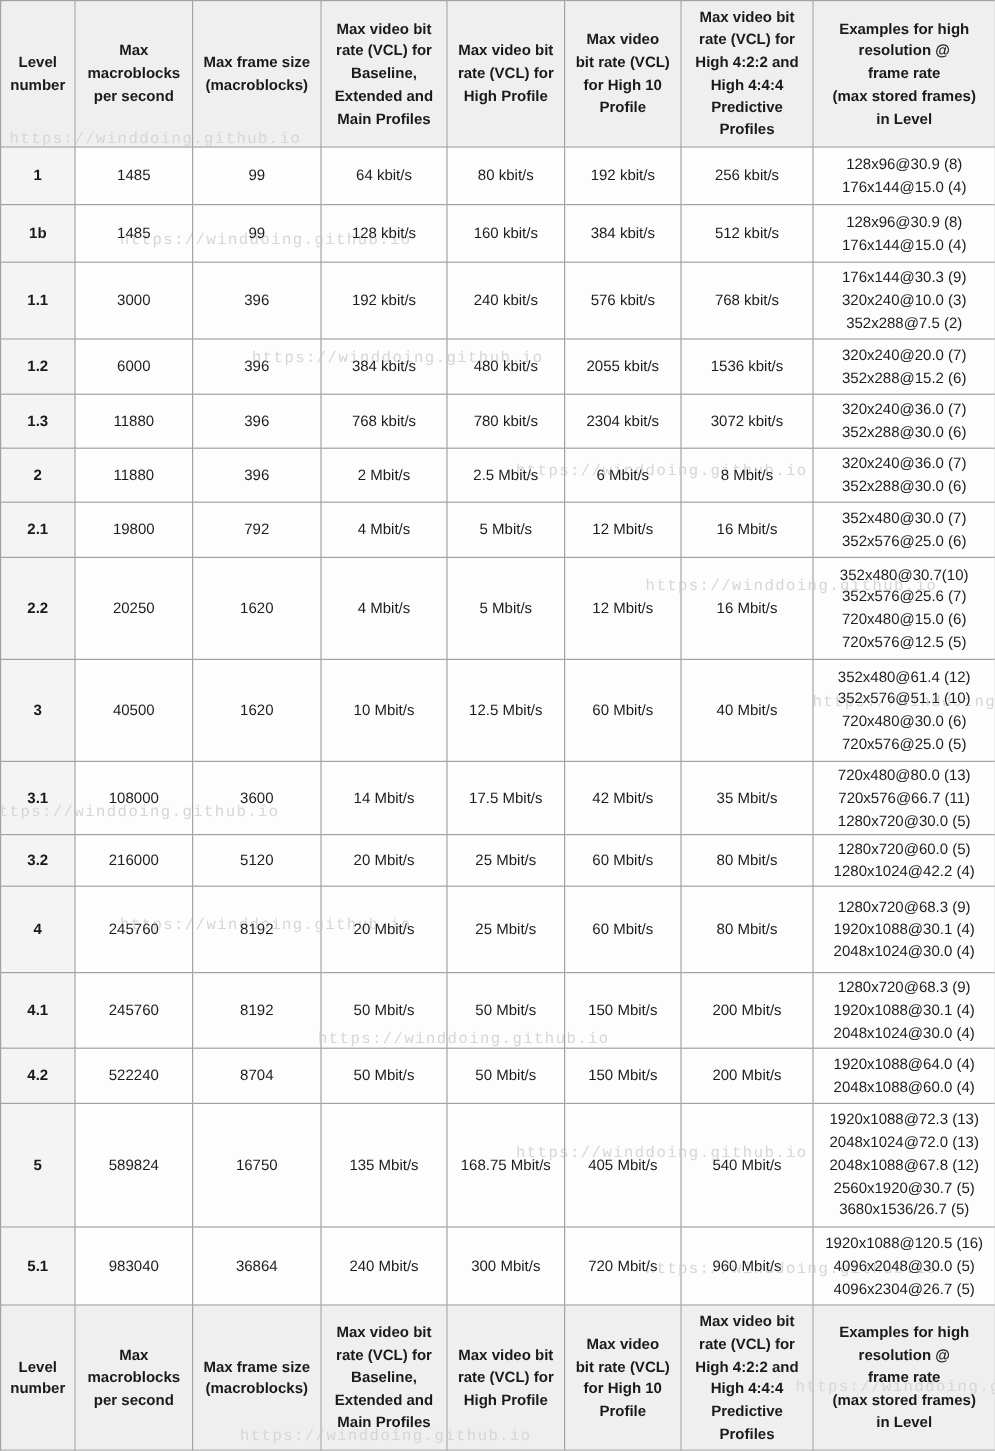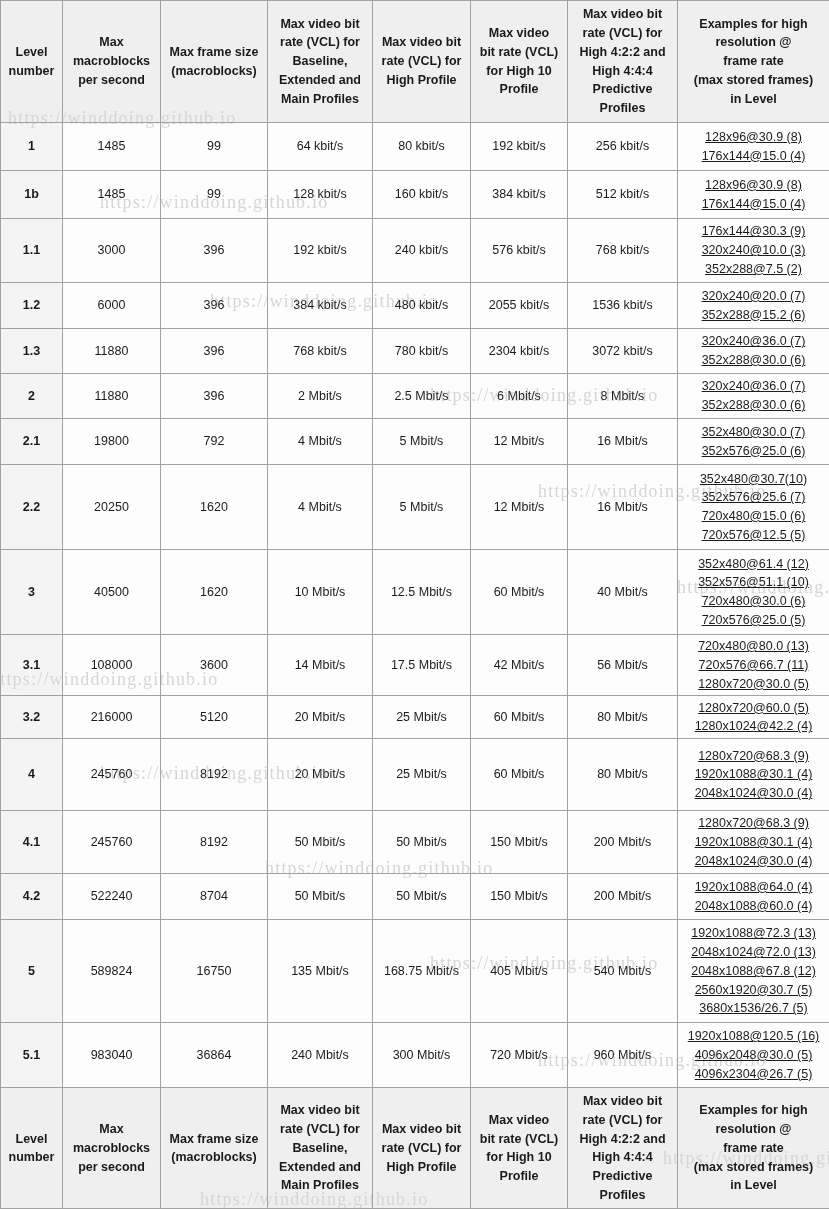--- a/index.html
+++ b/index.html
@@ -16,24 +16,24 @@
     padding:2px 4px;box-sizing:border-box;overflow:hidden;
   }
   th{
     background:#efefef;font-weight:bold;font-size:12.5px;line-height:1.5;
     white-space:pre-line;color:#1a1a1a;
   }
   td{
     background:#fdfdfd;font-size:12.5px;color:#1c1c1c;line-height:1.5;
   }
   td.lvl{background:#f4f4f4;font-weight:bold;color:#1a1a1a;}
-  td.ex{white-space:pre-line;text-decoration:underline;}
+  td.ex{white-space:pre-line;}
   .wm{
     position:absolute;z-index:2;pointer-events:none;
-    font-family:Liberation Serif, serif;font-size:18px;
+    font-family:Liberation Mono, monospace;font-size:13px;
     letter-spacing:1.2px;white-space:nowrap;mix-blend-mode:darken;
   }
 </style>
 </head>
 <body>
 
 <table>
   <colgroup id="cols">
       <col style="width: 62px;">
       <col style="width: 98px;">
@@ -183,21 +183,21 @@
 720x480@30.0 (6)
 720x576@25.0 (5)</td>
       </tr>
       <tr style="height: 56px;">
         <td class="lvl">3.1</td>
         <td>108000</td>
         <td>3600</td>
         <td>14 Mbit/s</td>
         <td>17.5 Mbit/s</td>
         <td>42 Mbit/s</td>
-        <td>56 Mbit/s</td>
+        <td>35 Mbit/s</td>
         <td class="ex">720x480@80.0 (13)
 720x576@66.7 (11)
 1280x720@30.0 (5)</td>
       </tr>
       <tr style="height: 43px;">
         <td class="lvl">3.2</td>
         <td>216000</td>
         <td>5120</td>
         <td>20 Mbit/s</td>
         <td>25 Mbit/s</td>

